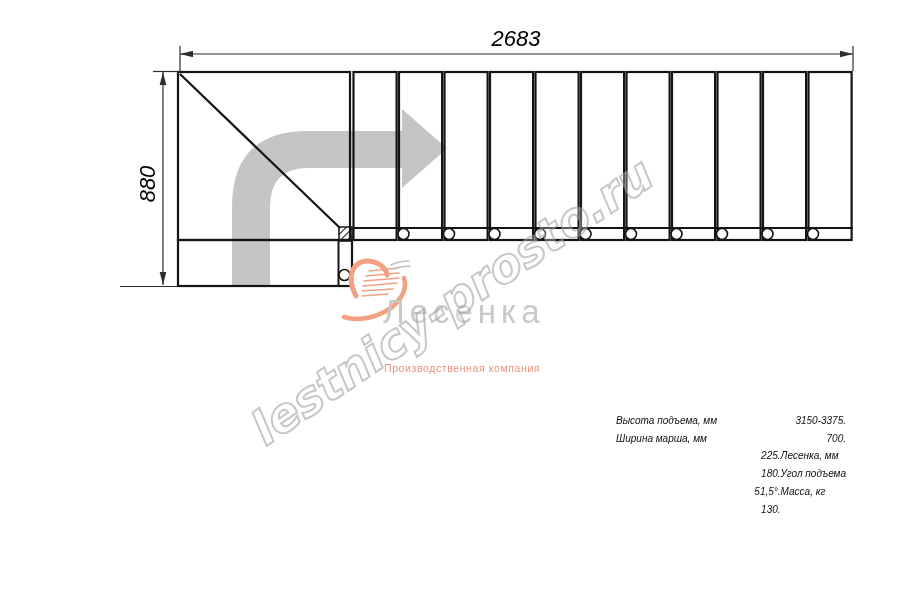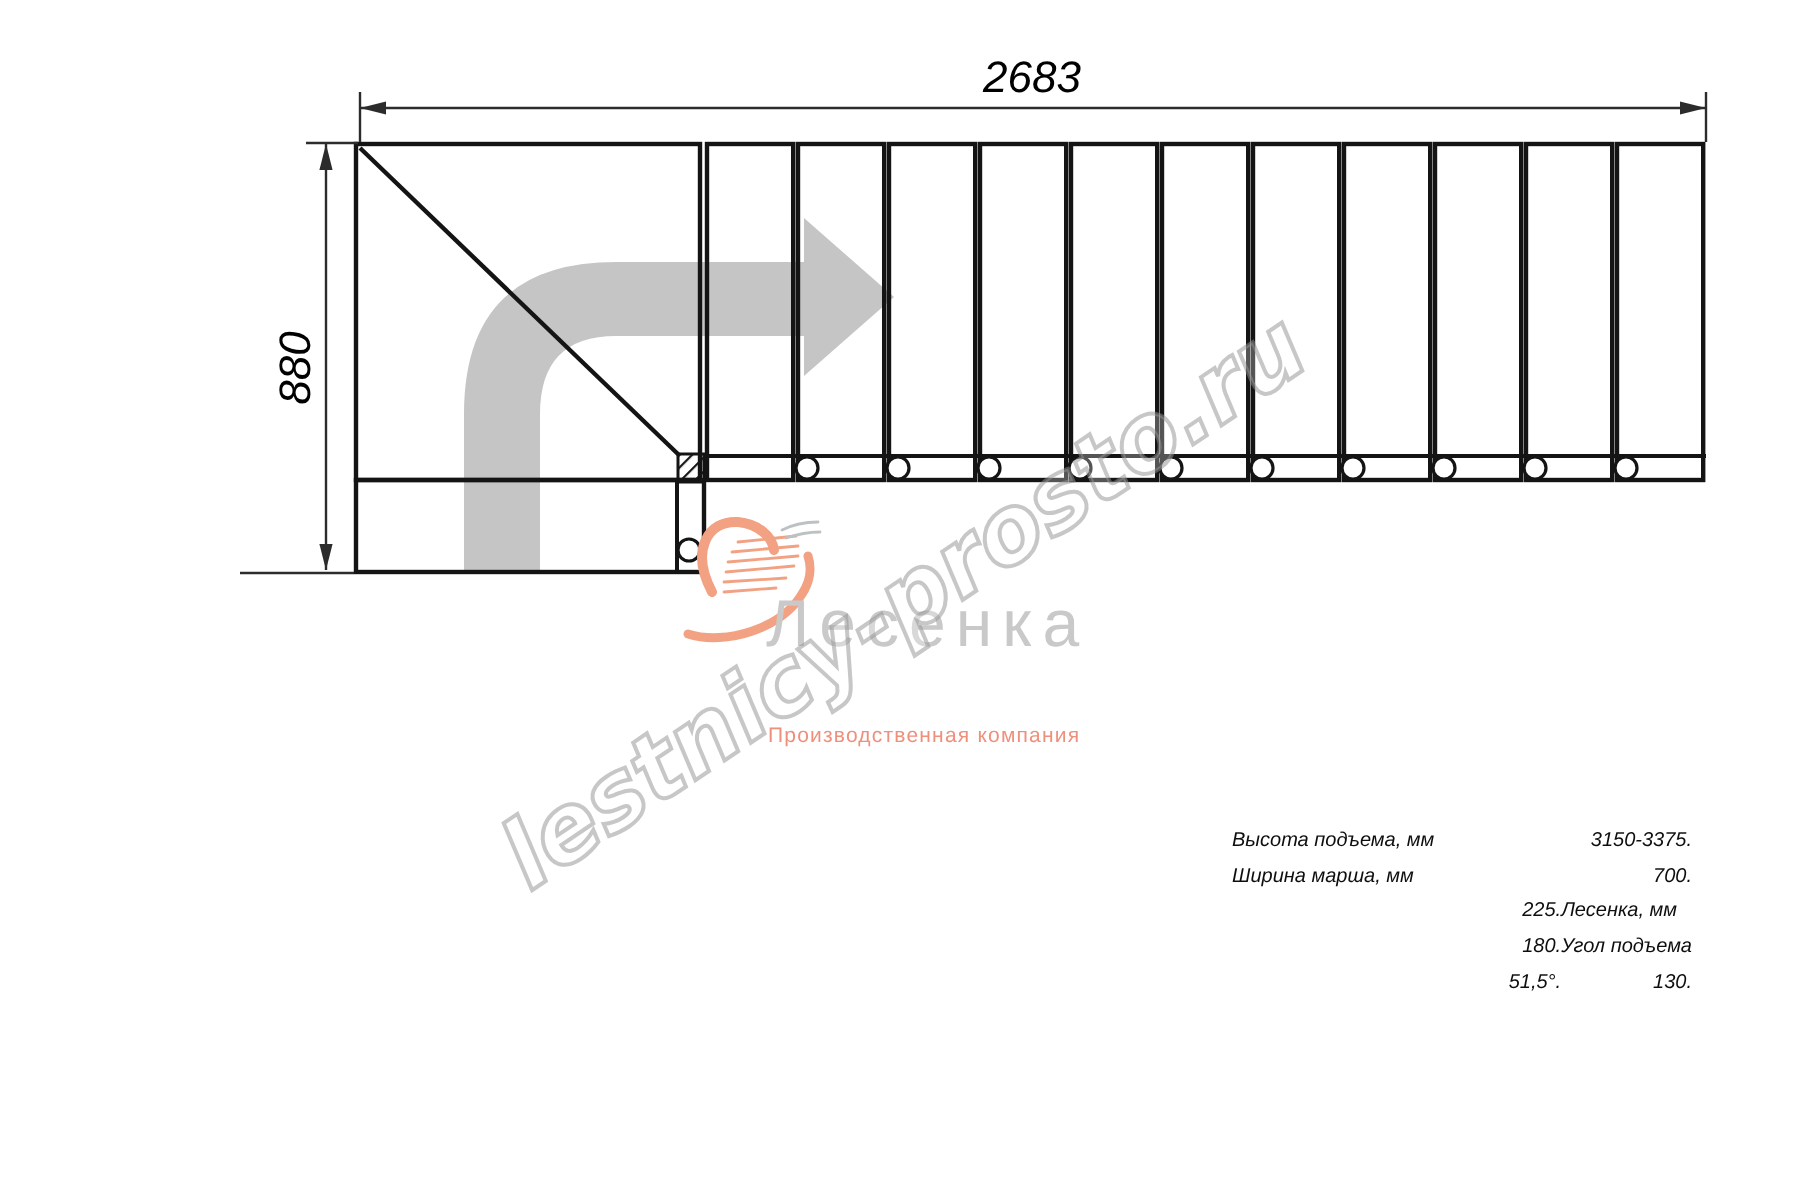--- a/index.html
+++ b/index.html
@@ -128,17 +128,18 @@
   <div class="specs">
     <span class="lbl">Высота подъема, мм</span>
     <span class="val">3150-3375.</span>
     <span class="lbl">Ширина марша, мм</span>
     <span class="val">700.</span>
     <span class="val">225.</span>
     <span class="lbl">Лесенка, мм</span>
     <span class="val">180.</span>
     <span class="lbl">Угол подъема</span>
     <span class="val">51,5°.</span>
+    <span class="lbl">Масса, кг</span>
     <span class="val">130.</span>
   </div>
 
   <div class="watermark">lestnicy-prosto.ru</div>
 </div>
 
 </body></html>

